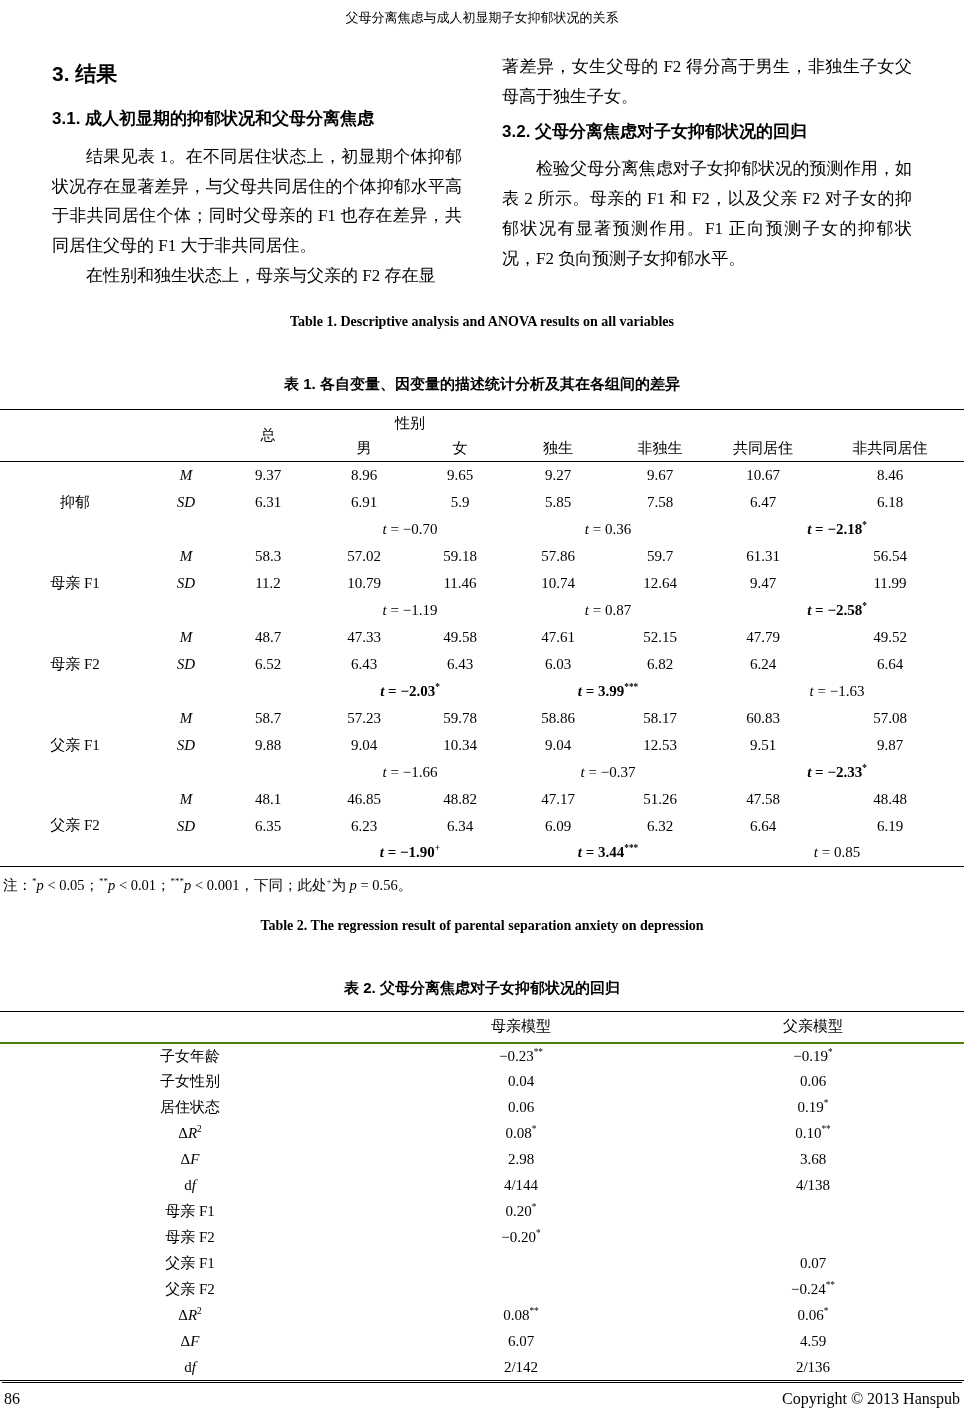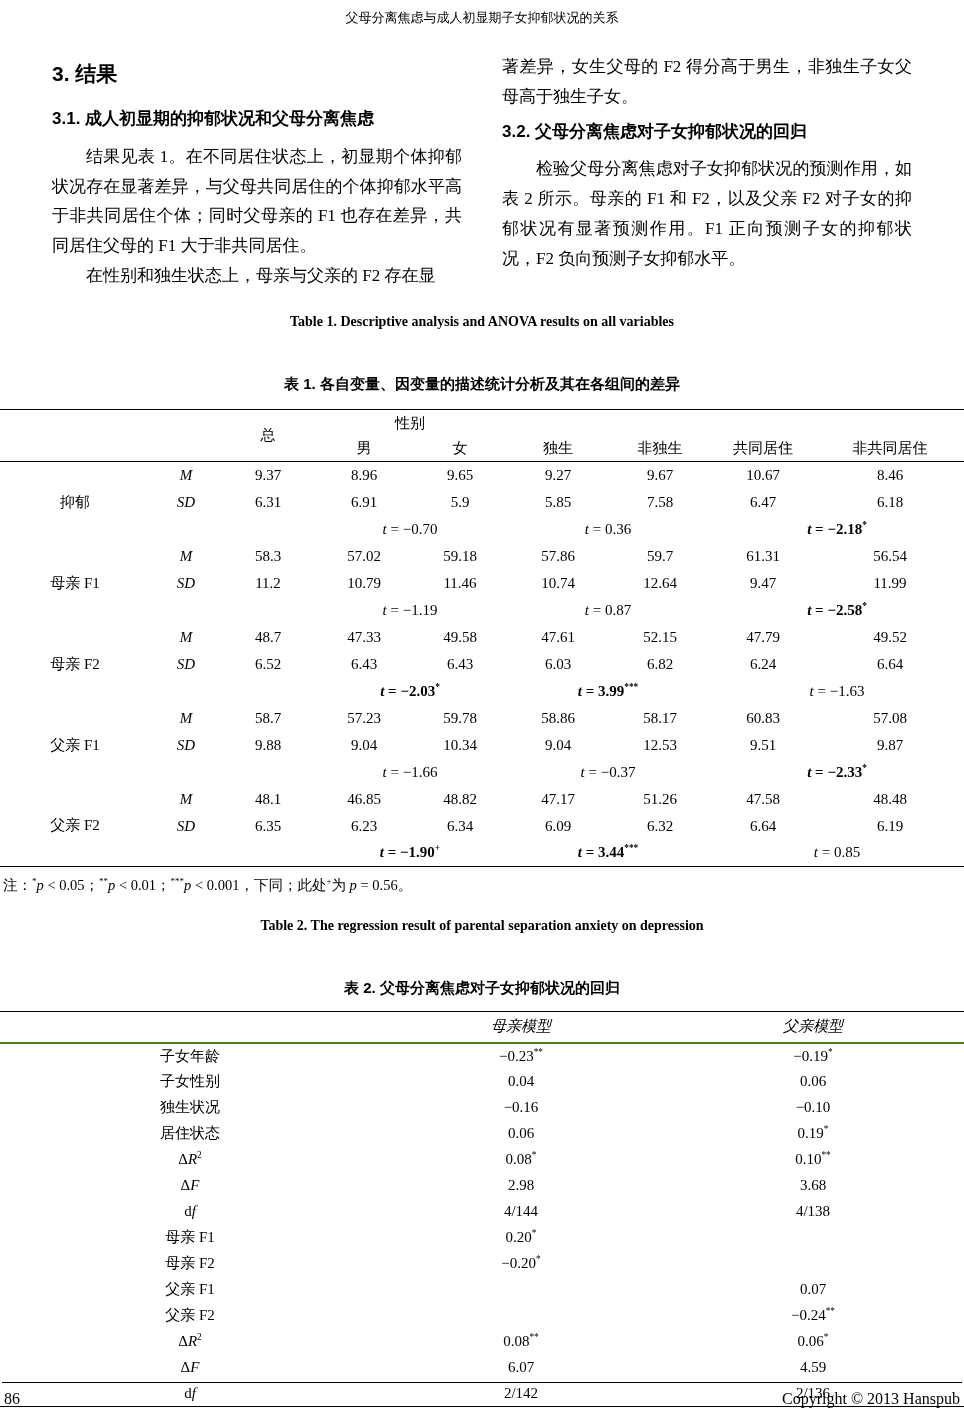--- a/index.html
+++ b/index.html
@@ -26,21 +26,21 @@
   #table1 tbody tr:first-child td { border-top:1px solid #000; }
   #table1 tbody td { height:27px; }
   #table1 .v-mid { vertical-align:middle; }
   #table1 .v-bot { vertical-align:bottom; padding-bottom:3px; }
   .stat-label { font-style:italic; }
   .t-cell i { font-style:italic; }
   .t-cell.bold { font-weight:700; }
   .note { font-size:14.5px; margin:9px 3px 0; }
   .note i { font-style:italic; }
   #table2 { margin-top:12px; border-top:1.5px solid #000; border-bottom:1.5px solid #000; }
-  #table2 thead tr { height:31px;font-style:italic; }
+  #table2 thead tr { height:31px; }
   #table2 tbody tr:first-child td { border-top:2px solid #4d7c0f; }
   #table2 tbody td { height:26px; }
   .footer { position:absolute; left:2px; right:2px; bottom:6px; display:flex;
     justify-content:space-between; align-items:baseline; border-top:1px solid #000;
     padding:7px 2px 0; font-size:16px;gap:7px; }
 </style>
 </head>
 <body>
 
 <div class="running-head">父母分离焦虑与成人初显期子女抑郁状况的关系</div>
@@ -261,25 +261,20 @@
         <td><span>子女年龄</span></td>
         <td>−0.23<sup>**</sup></td>
         <td>−0.19<sup>*</sup></td>
       </tr>
       <tr>
         <td><span>子女性别</span></td>
         <td>0.04</td>
         <td>0.06</td>
       </tr>
       <tr>
-        <td><span>独生状况</span></td>
-        <td>−0.16</td>
-        <td>−0.10</td>
-      </tr>
-      <tr>
         <td><span>居住状态</span></td>
         <td>0.06</td>
         <td>0.19<sup>*</sup></td>
       </tr>
       <tr>
         <td><span>Δ</span><i>R</i><sup>2</sup></td>
         <td>0.08<sup>*</sup></td>
         <td>0.10<sup>**</sup></td>
       </tr>
       <tr>

